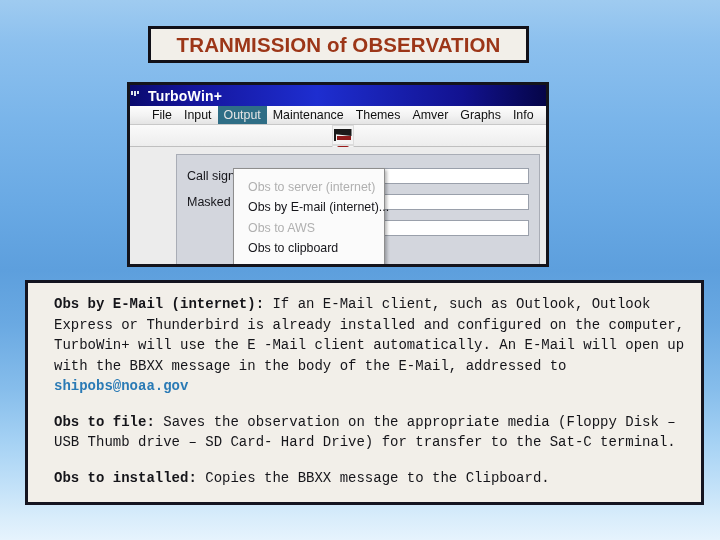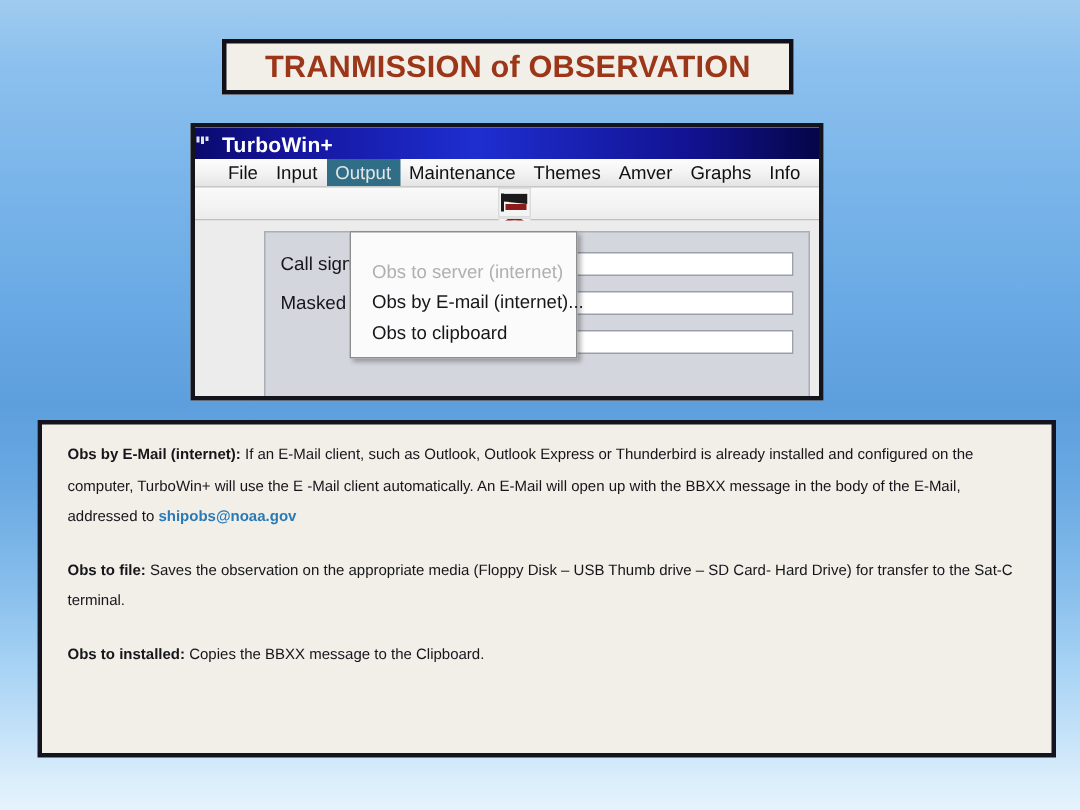--- a/index.html
+++ b/index.html
@@ -239,26 +239,26 @@
     background: #ffffff;
     border: 1px solid #9aa0ab;
     box-sizing: border-box;
   }
   .form-row.spacer { height: 8px; }
 
   
   #dropdown {
     position: absolute;
     left: 103px;
-    top: 7px;
+    top: 21px;
     width: 152px;
     background: #fbfbfb;
     border: 1px solid #8e8e8e;
     box-shadow: 2px 2px 3px rgba(0,0,0,0.28);
-    padding: 16px 0 5px 0;
+    padding: 8px 0 5px 0;
     box-sizing: border-box;
     z-index: 40;
   }
   .dd-item {
     font-size: 12.4px;
     color: #16161b;
     padding: 2.5px 8px 2.5px 14px;
     white-space: nowrap;
     line-height: 1.25;
   }
@@ -270,24 +270,25 @@
     left: 25px;
     top: 280px;
     width: 679px;
     height: 225px;
     background: #f2efe9;
     border: 3px solid #141420;
     box-sizing: border-box;
     padding: 11px 14px 0 14px;
   }
   .para {
-    font-size: 10px;
+    font-size: 14px;
     color: #15151a;
     line-height: 20.5px;
-    margin: 0 0 15px 3px;
+    margin: 0 0 15px 12px;
+    font-family: Liberation Mono, monospace;
   }
   .para:last-child { margin-bottom: 0; }
   .para b { font-weight: bold; }
   .email {
     color: #2a7ab5;
     font-weight: bold;
   }
 </style>
 </head>
 <body>
@@ -381,20 +382,21 @@
         </div>
         <div class="form-row">
           <span class="form-label"></span>
           <span class="form-input"></span>
         </div>
       </div>
 
       <div id="dropdown">
         <div class="dd-item disabled">Obs to server (internet)</div>
         <div class="dd-item">Obs by E-mail (internet)...</div>
+        <div class="dd-item disabled">Obs to AWS</div>
         <div class="dd-item">Obs to clipboard</div>
       </div>
     </div>
   </div>
 
   <div id="textbox">
     <p class="para">
       <b>Obs by E-Mail (internet):</b><span> If an E-Mail client, such as Outlook, Outlook Express or Thunderbird is already installed and configured on the computer, TurboWin+ will use the E -Mail client automatically.  An E-Mail will open up with the BBXX message in the body of the E-Mail, addressed to </span><span class="email">shipobs@noaa.gov</span>
     </p>
     <p class="para">

